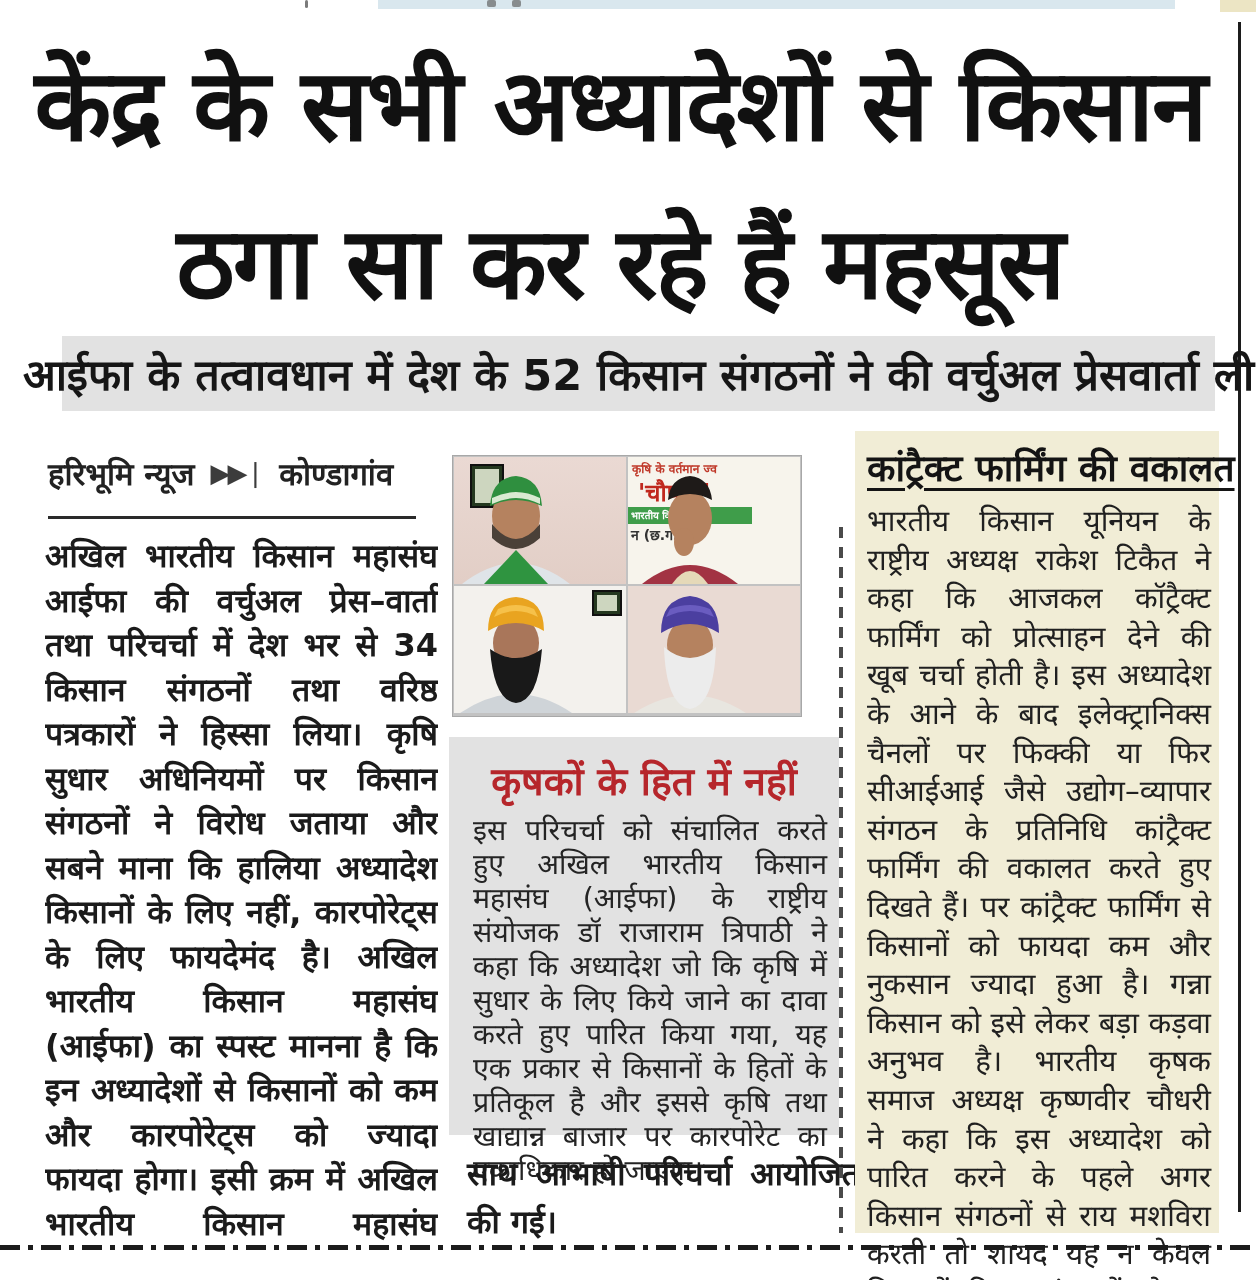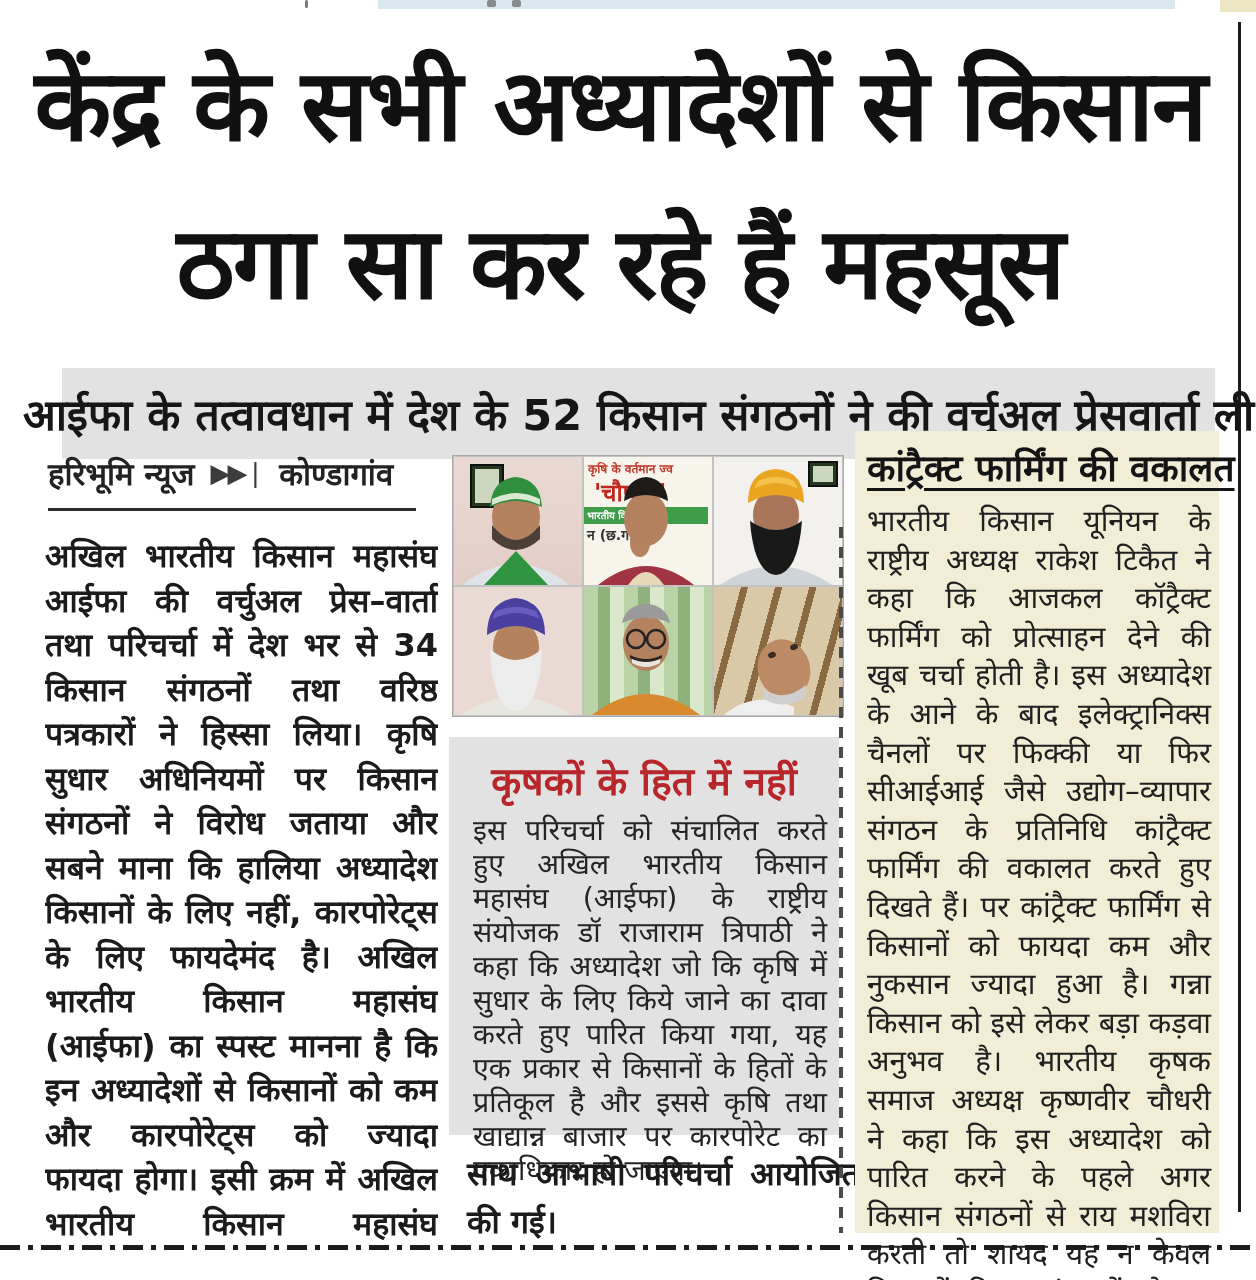--- a/index.html
+++ b/index.html
@@ -24,43 +24,43 @@
   .headline{
     position:absolute;left:0;width:1240px;text-align:center;
     font-size:100px;font-weight:bold;color:#111;white-space:nowrap;
     letter-spacing:-2px;line-height:1.35;
   }
   .headline.l1{top:38px;}
   .headline.l2{top:196px;}
 
   
   .subhead{
-    position:absolute;left:62px;top:368px;width:1153px;height:91px;
+    position:absolute;left:62px;top:336px;width:1153px;height:75px;
     background:#e2e2e2;display:flex;align-items:center;justify-content:center;
     font-size:43px;font-weight:bold;color:#161616;white-space:nowrap;
   }
 
   
   .byline{
     position:absolute;left:48px;top:452px;width:368px;
     display:flex;align-items:center;gap:16px;
     font-size:31px;font-weight:bold;color:#222;
-    padding-bottom:14px;border-bottom:3px solid #2a2a2a;
+    padding-bottom:22px;border-bottom:3px solid #2a2a2a;
   }
   .byline .arrows{font-size:26px;letter-spacing:-3px;color:#3c3c3c;}
   .left-body{
     position:absolute;left:45px;top:534px;width:393px;height:708px;
     font-size:32px;line-height:44.5px;font-weight:600;text-align:justify;
     color:#1b1b1b;overflow:hidden;
   }
 
   
   .photo-grid{
-    position:absolute;left:452px;top:455px;width:392px;height:262px;
-    display:grid;grid-template-columns:repeat(3,1fr);grid-template-rows:1fr 1fr;
+    position:absolute;left:452px;top:455px;width:350px;height:262px;
+    display:grid;grid-template-columns:repeat(2,1fr);grid-template-rows:1fr 1fr;
     border:1px solid #a8a8a8;box-sizing:border-box;background:#84cc16;
   }
   .pcell{position:relative;overflow:hidden;border:1px solid #c2c2c2;box-sizing:border-box;}
   .pcell svg{position:absolute;left:0;bottom:0;}
   .c1{background:linear-gradient(#ead9d3,#e2cec6);}
   .c2{background:#f7f4ec;}
   .c3{background:#f3f1ed;}
   .c4{background:#e9dad3;}
   .c5{background:repeating-linear-gradient(90deg,#b9d3a6 0 14px,#8fb27c 14px 26px,#d9e8cb 26px 40px);}
   .c6{background:repeating-linear-gradient(105deg,#d9c9a9 0 26px,#8a6a42 26px 33px);}

